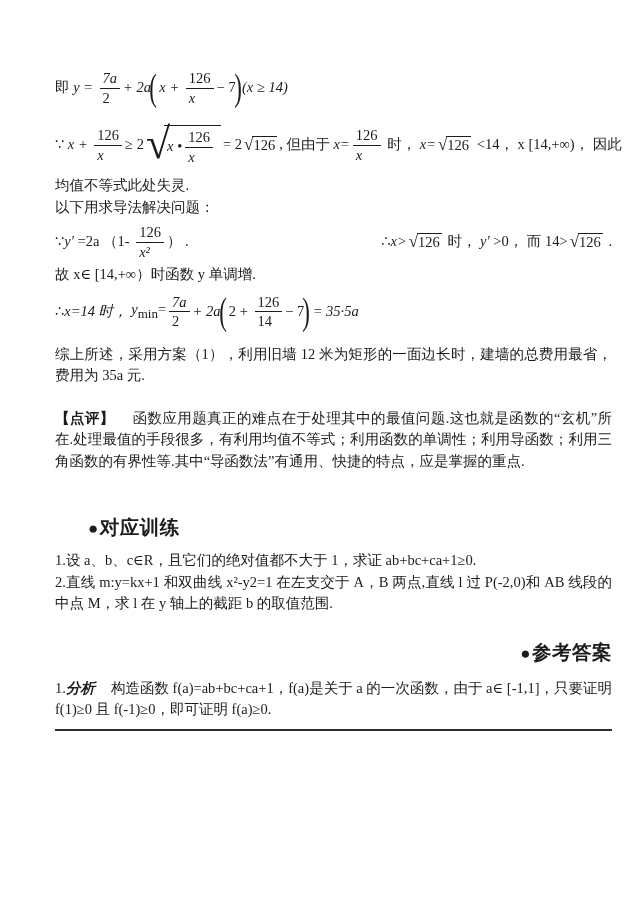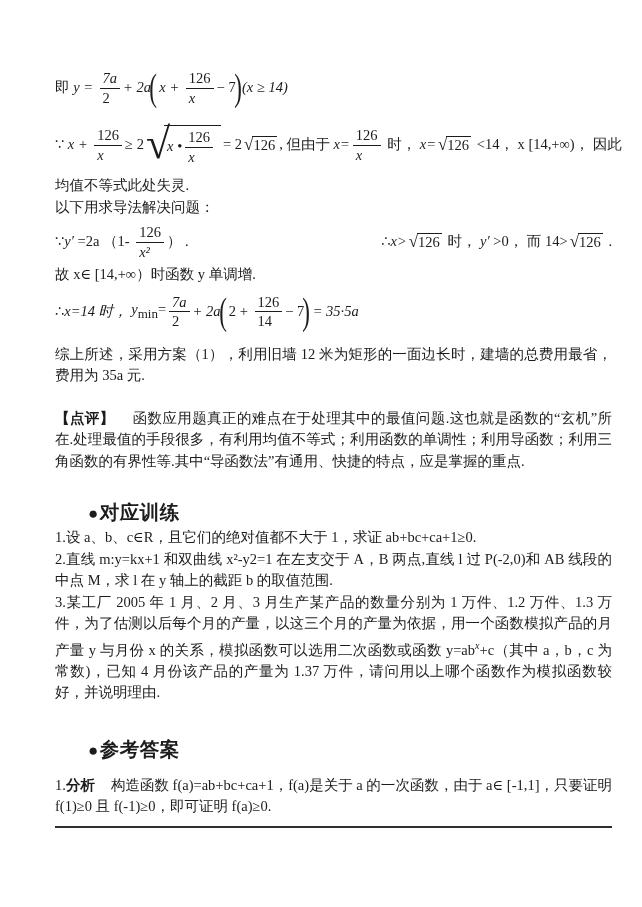--- a/index.html
+++ b/index.html
@@ -31,21 +31,21 @@
   .bigsq .sign{font-size:44px;line-height:0;font-weight:100;margin-right:-6px;transform:translateY(-1px);}
   .bigsq .bar{display:inline-flex;align-items:center;border-top:1.5px solid #1c1c1c;padding:3px 5px 0 3px;}
   
   .bigp{font-size:37px;line-height:0;font-weight:100;transform:scaleX(0.62);margin:0 -4px;display:inline-block;}
   sub.mini{font-size:13px;font-style:normal;}
   sup.mini{font-size:10px;font-style:italic;}
   
   .sec-head{font-weight:bold;font-size:19.5px;line-height:27px;padding-left:33px;letter-spacing:0.5px;}
   .sec-head .bullet{font-size:17px;margin-right:1px;}
   .label-gap{margin-right:18px;}
-  .label-gap2{margin-right:16px;}
+  .label-gap2{margin-right:16px;font-style:italic;}
   .label-gap3{margin-right:24px;}
   .endrule{border:none;border-top:2px solid #2d2d2d;margin:8px 0 0 0;}
 </style>
 </head>
 <body>
 
 <div class="page">
 
   <div class="math-line" style="min-height:48px;margin-bottom:5px;">
     <span>即 </span>
@@ -104,31 +104,28 @@
       <span class="bigp">)</span>
       <span class="it" style="margin-left:4px;text-align:center;">= 35·5a</span>
   </div>
 
   <p class="para" style="margin-top:6px;">综上所述，采用方案（1），利用旧墙 12 米为矩形的一面边长时，建墙的总费用最省，费用为 35a 元.</p>
 
   <p class="para" style="margin-top:21px;">
     <span class="bld label-gap">【点评】</span><span>函数应用题真正的难点在于处理其中的最值问题.这也就是函数的“玄机”所在.处理最值的手段很多，有利用均值不等式；利用函数的单调性；利用导函数；利用三角函数的有界性等.其中“导函数法”有通用、快捷的特点，应是掌握的重点.</span>
   </p>
 
-  <div class="sec-head" style="margin-top:27px;">
+  <div class="sec-head" style="margin-top:42px;">
     <span class="bullet">●</span><span>对应训练</span>
   </div>
 
-  <p class="para" style="">1.设 a、b、c∈R，且它们的绝对值都不大于 1，求证 ab+bc+ca+1≥0.</p>
+  <p class="para" style="margin-top:8px;">1.设 a、b、c∈R，且它们的绝对值都不大于 1，求证 ab+bc+ca+1≥0.</p>
   <p class="para">2.直线 m:y=kx+1 和双曲线 x²-y2=1 在左支交于 A，B 两点,直线 l 过 P(-2,0)和 AB 线段的中点 M，求 l 在 y 轴上的截距 b 的取值范围.</p>
-  <p class="para">
-    <span>3.某工厂 2005 年 1 月、2 月、3 月生产某产品的数量分别为 1 万件、1.2 万件、1.3 万件，为了估测以后每个月的产量，以这三个月的产量为依据，用一个函数模拟产品的月产量 y 与月份 x 的关系，模拟函数可以选用二次函数或函数 y=ab</span><sup class="mini">x</sup><span>+c（其中 a，b，c 为常数)，已知 4 月份该产品的产量为 1.37 万件，请问用以上哪个函数作为模拟函数较好，并说明理由.</span>
-  </p>
 
-  <div class="sec-head" style="margin-top:32px;">
+  <div class="sec-head" style="margin-top:24px;text-align:right;">
     <span class="bullet">●</span><span>参考答案</span>
   </div>
 
   <p class="para" style="margin-top:11px;">
     <span>1.</span><span class="bld label-gap2">分析</span><span>构造函数 f(a)=ab+bc+ca+1，f(a)是关于 a 的一次函数，由于 a∈ [-1,1]，只要证明 f(1)≥0 且 f(-1)≥0，即可证明 f(a)≥0.</span>
   </p>
 
   <hr class="endrule">
 
 </div>

